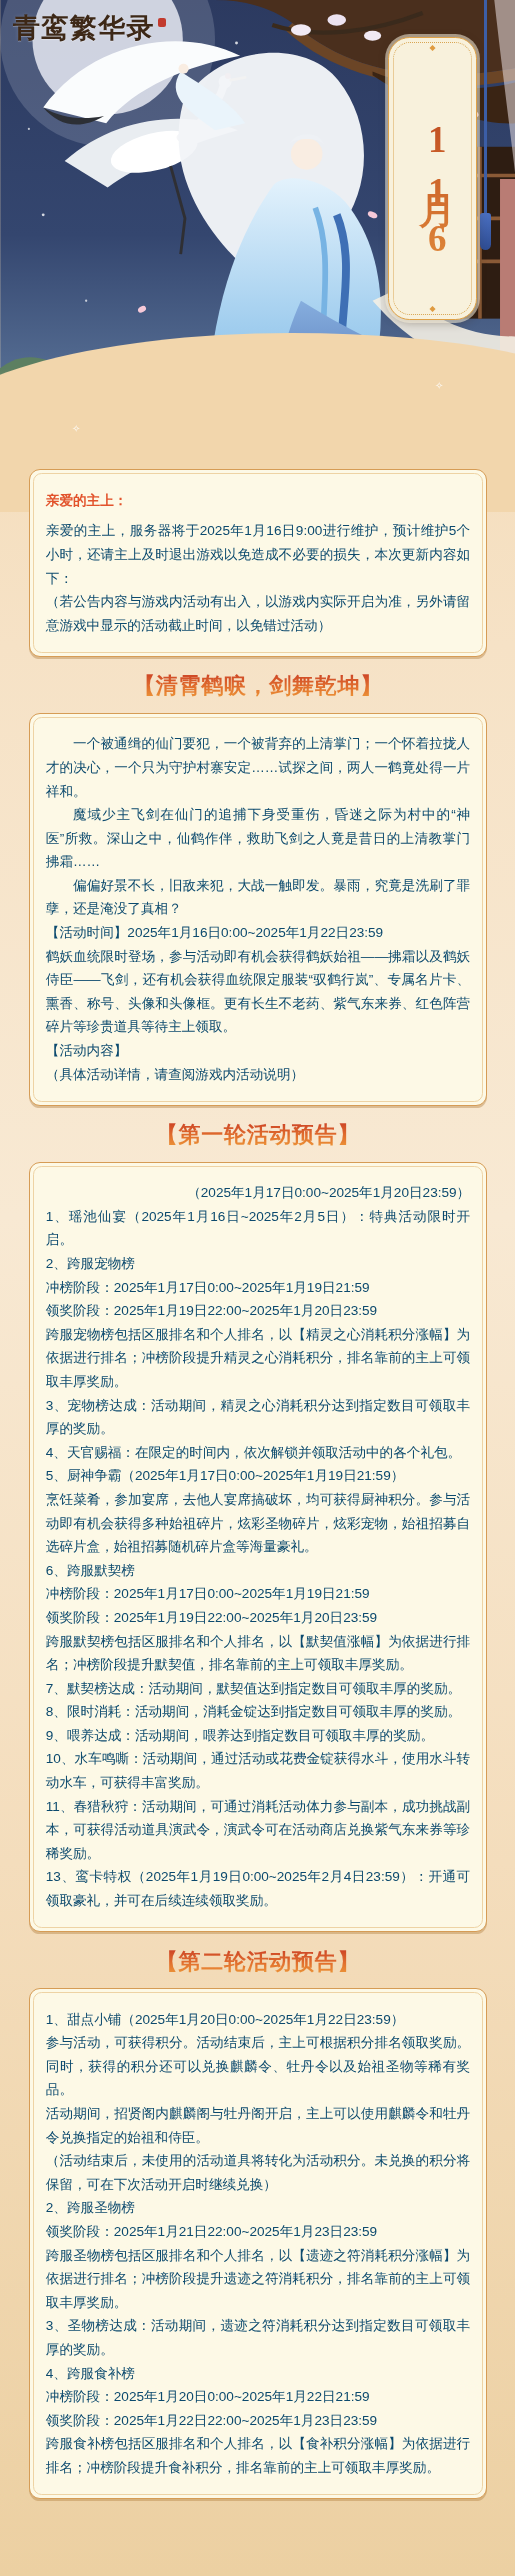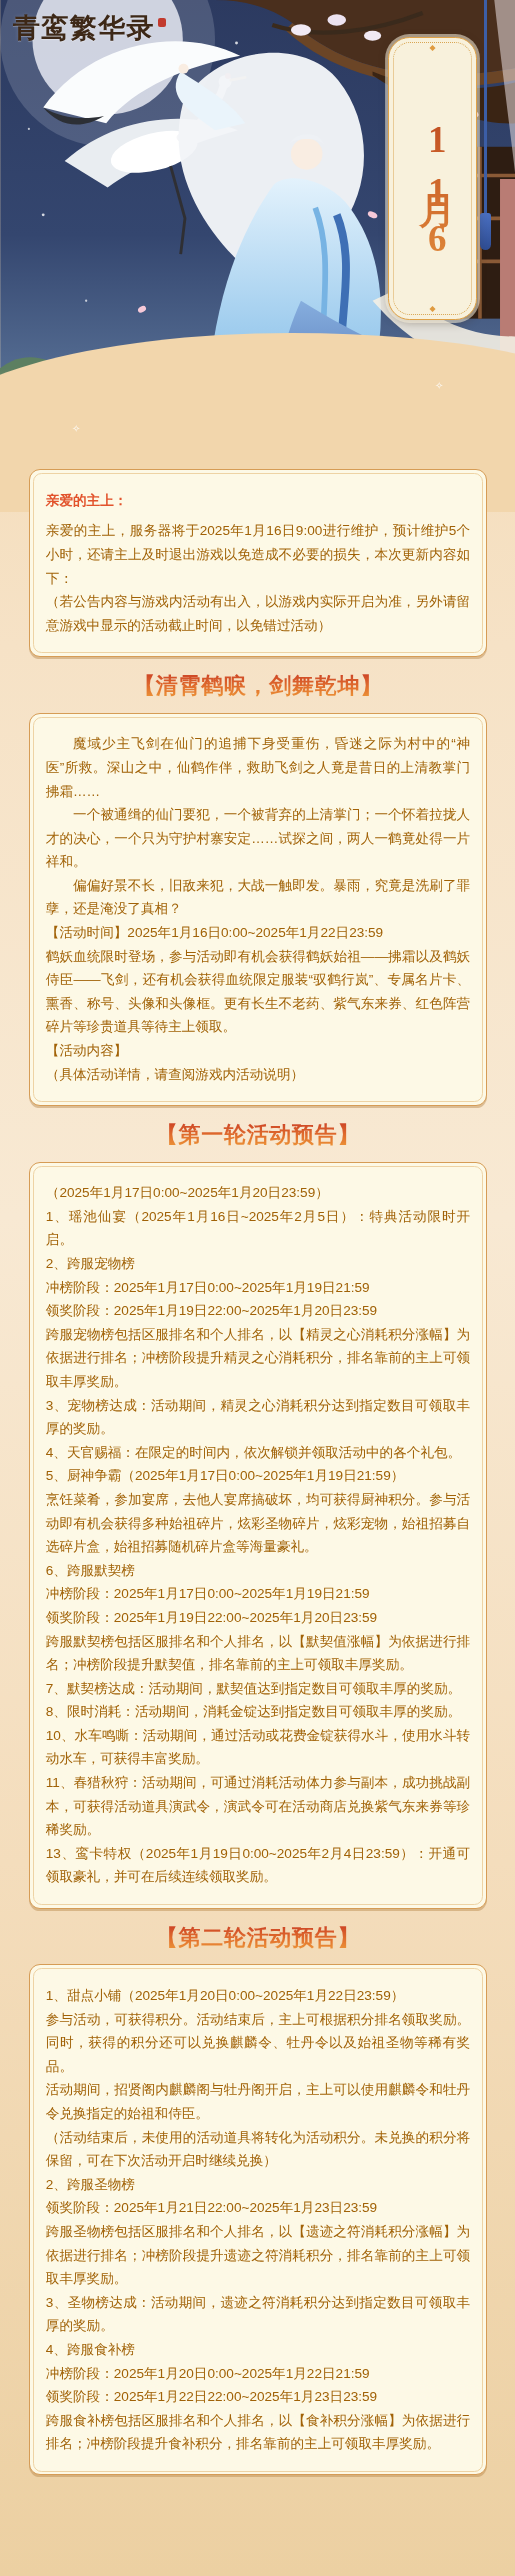--- a/index.html
+++ b/index.html
@@ -35,24 +35,24 @@
   .hero-fade{position:absolute;left:-15%;bottom:-43px;width:130%;height:179px;
     background:#f2d6ac;border-radius:55% 45% 0 0 / 60% 35% 0 0;}
   .hero-fade2{position:absolute;left:0;bottom:0;width:100%;height:100px;
     background:linear-gradient(180deg,rgba(242,214,172,0),rgba(242,214,172,.95) 85%);}
   .sparkle{position:absolute;color:rgba(255,255,255,.9);font-size:10px;}
   
   .content{position:relative;padding:0 29px 29px;}
   .card{position:relative;background:#fdf9e6;border:1.4px solid #d69c55;border-radius:11px;
     box-shadow:0 2.1px 0 rgba(184,135,74,.45);padding:18.6px 15.8px;}
   .card::before{content:'';position:absolute;inset:2.9px;border:0.7px solid #eed3a4;border-radius:8.6px;pointer-events:none;}
-  .card p{margin:0;font-size:13.6px;line-height:23.6px;color:#a16207;text-align:justify;}
+  .card p{margin:0;font-size:13.6px;line-height:23.6px;color:#0c4a6e;text-align:justify;}
   .greeting{color:#e2532c !important;font-weight:700;margin-bottom:7.2px !important;}
   .line.indent{text-indent:2em;}
-  .line.center{text-align:left;}
+  .line.center{text-align:right;}
   .section-title{margin:14.3px 0 11.5px;text-align:center;font-family:Liberation Sans, sans-serif;
     font-weight:900;font-size:22px;letter-spacing:0.7px;
     background:linear-gradient(180deg,#cd4526 10%,#e2712e 55%,#efa03b 100%);
     -webkit-background-clip:text;background-clip:text;color:transparent;}
 </style>
 </head>
 <body>
 
 <div class="page">
 
@@ -182,22 +182,22 @@
       <div>
           <p class="line">亲爱的主上，服务器将于2025年1月16日9:00进行维护，预计维护5个小时，还请主上及时退出游戏以免造成不必要的损失，本次更新内容如下：</p>
           <p class="line">（若公告内容与游戏内活动有出入，以游戏内实际开启为准，另外请留意游戏中显示的活动截止时间，以免错过活动）</p>
         </div>
     </section>
 
     <h2 class="section-title">【清霄鹤唳，剑舞乾坤】</h2>
 
     <section class="card">
       <div>
+          <p class="line indent">一个被通缉的仙门要犯，一个被背弃的上清掌门；一个怀着拉拢人才的决心，一个只为守护村寨安定……试探之间，两人一鹤竟处得一片祥和。</p>
           <p class="line indent">魔域少主飞剑在仙门的追捕下身受重伤，昏迷之际为村中的“神医”所救。深山之中，仙鹤作伴，救助飞剑之人竟是昔日的上清教掌门拂霜……</p>
-          <p class="line indent">一个被通缉的仙门要犯，一个被背弃的上清掌门；一个怀着拉拢人才的决心，一个只为守护村寨安定……试探之间，两人一鹤竟处得一片祥和。</p>
           <p class="line indent">偏偏好景不长，旧敌来犯，大战一触即发。暴雨，究竟是洗刷了罪孽，还是淹没了真相？</p>
         </div>
       <div>
           <p class="line">【活动时间】2025年1月16日0:00~2025年1月22日23:59</p>
           <p class="line">鹤妖血统限时登场，参与活动即有机会获得鹤妖始祖——拂霜以及鹤妖侍臣——飞剑，还有机会获得血统限定服装“驭鹤行岚”、专属名片卡、熏香、称号、头像和头像框。更有长生不老药、紫气东来券、红色阵营碎片等珍贵道具等待主上领取。</p>
           <p class="line">【活动内容】</p>
           <p class="line">（具体活动详情，请查阅游戏内活动说明）</p>
         </div>
     </section>
 
@@ -214,20 +214,21 @@
           <p class="line">3、宠物榜达成：活动期间，精灵之心消耗积分达到指定数目可领取丰厚的奖励。</p>
           <p class="line">4、天官赐福：在限定的时间内，依次解锁并领取活动中的各个礼包。</p>
           <p class="line">5、厨神争霸（2025年1月17日0:00~2025年1月19日21:59）</p>
           <p class="line">烹饪菜肴，参加宴席，去他人宴席搞破坏，均可获得厨神积分。参与活动即有机会获得多种始祖碎片，炫彩圣物碎片，炫彩宠物，始祖招募自选碎片盒，始祖招募随机碎片盒等海量豪礼。</p>
           <p class="line">6、跨服默契榜</p>
           <p class="line">冲榜阶段：2025年1月17日0:00~2025年1月19日21:59</p>
           <p class="line">领奖阶段：2025年1月19日22:00~2025年1月20日23:59</p>
           <p class="line">跨服默契榜包括区服排名和个人排名，以【默契值涨幅】为依据进行排名；冲榜阶段提升默契值，排名靠前的主上可领取丰厚奖励。</p>
           <p class="line">7、默契榜达成：活动期间，默契值达到指定数目可领取丰厚的奖励。</p>
           <p class="line">8、限时消耗：活动期间，消耗金锭达到指定数目可领取丰厚的奖励。</p>
+          <p class="line">9、喂养达成：活动期间，喂养达到指定数目可领取丰厚的奖励。</p>
           <p class="line">10、水车鸣嘶：活动期间，通过活动或花费金锭获得水斗，使用水斗转动水车，可获得丰富奖励。</p>
           <p class="line">11、春猎秋狩：活动期间，可通过消耗活动体力参与副本，成功挑战副本，可获得活动道具演武令，演武令可在活动商店兑换紫气东来券等珍稀奖励。</p>
           <p class="line">13、鸾卡特权（2025年1月19日0:00~2025年2月4日23:59）：开通可领取豪礼，并可在后续连续领取奖励。</p>
         </div>
     </section>
 
     <h2 class="section-title">【第二轮活动预告】</h2>
 
     <section class="card">
       <div>

